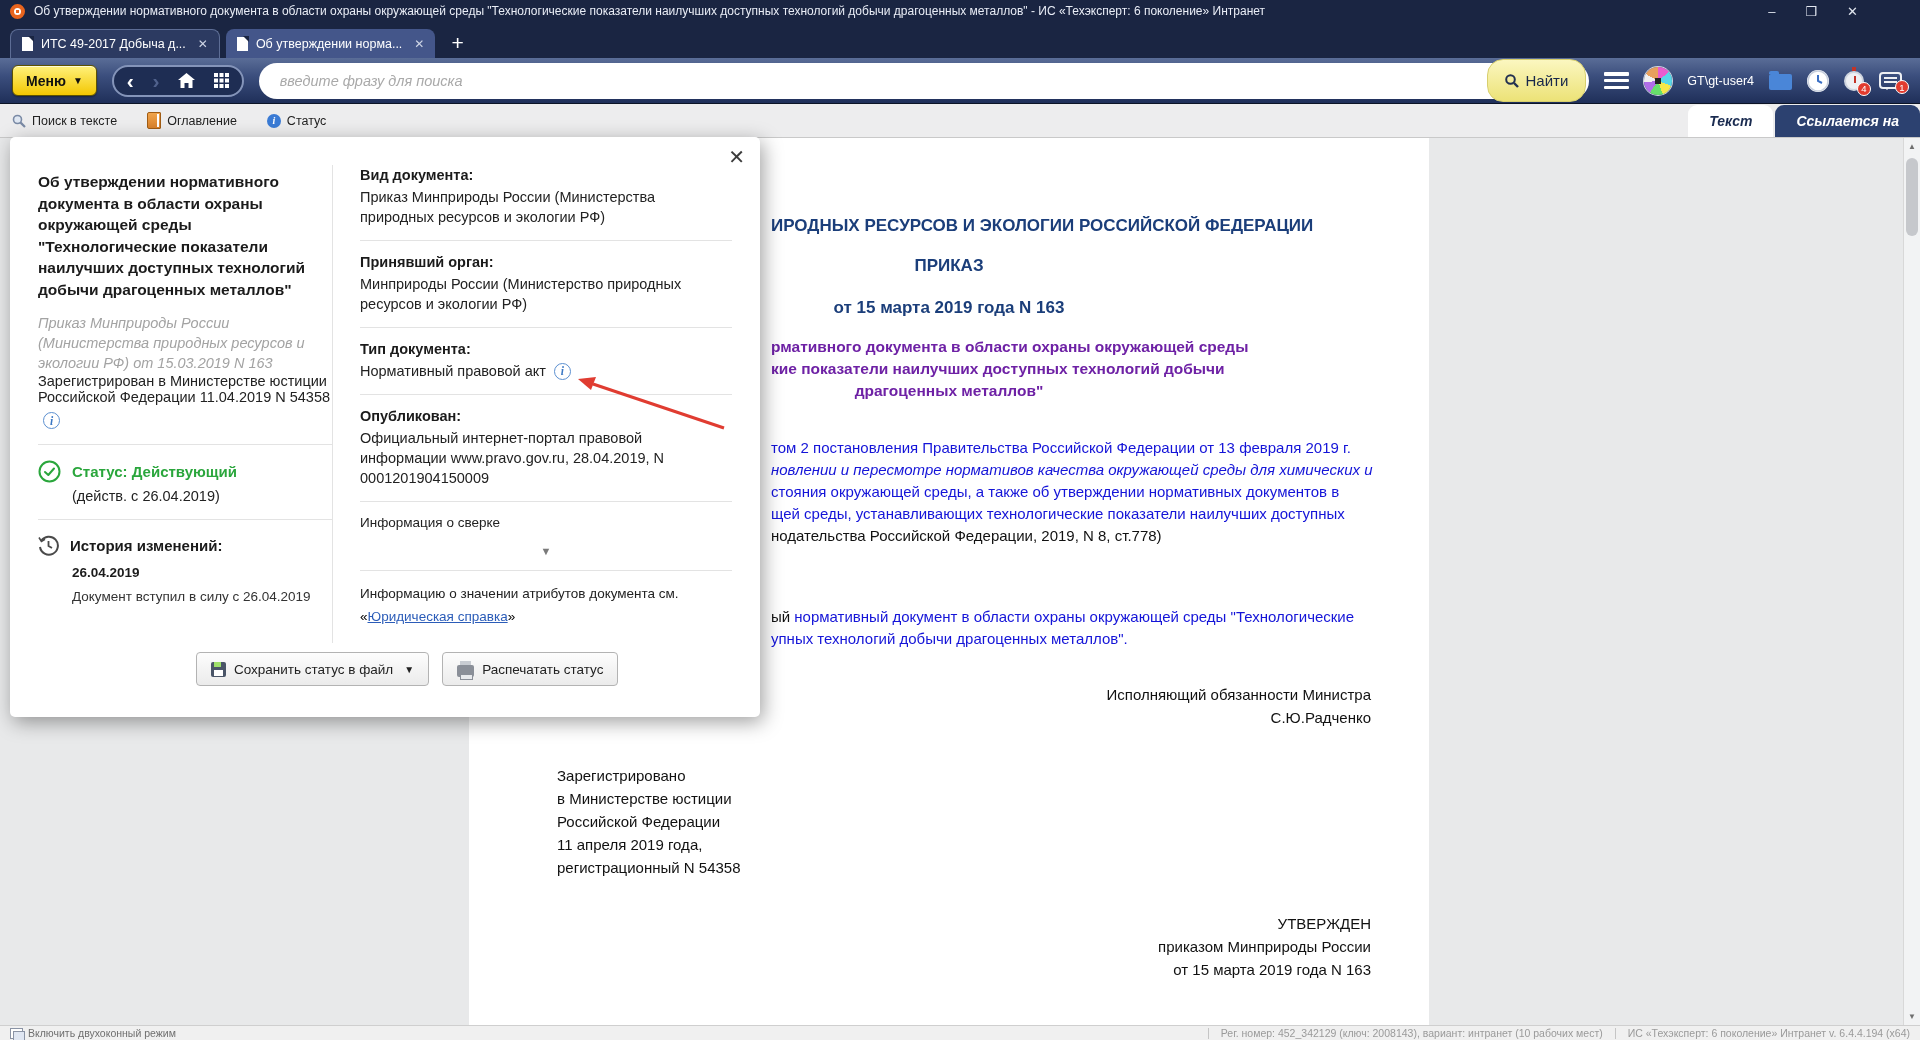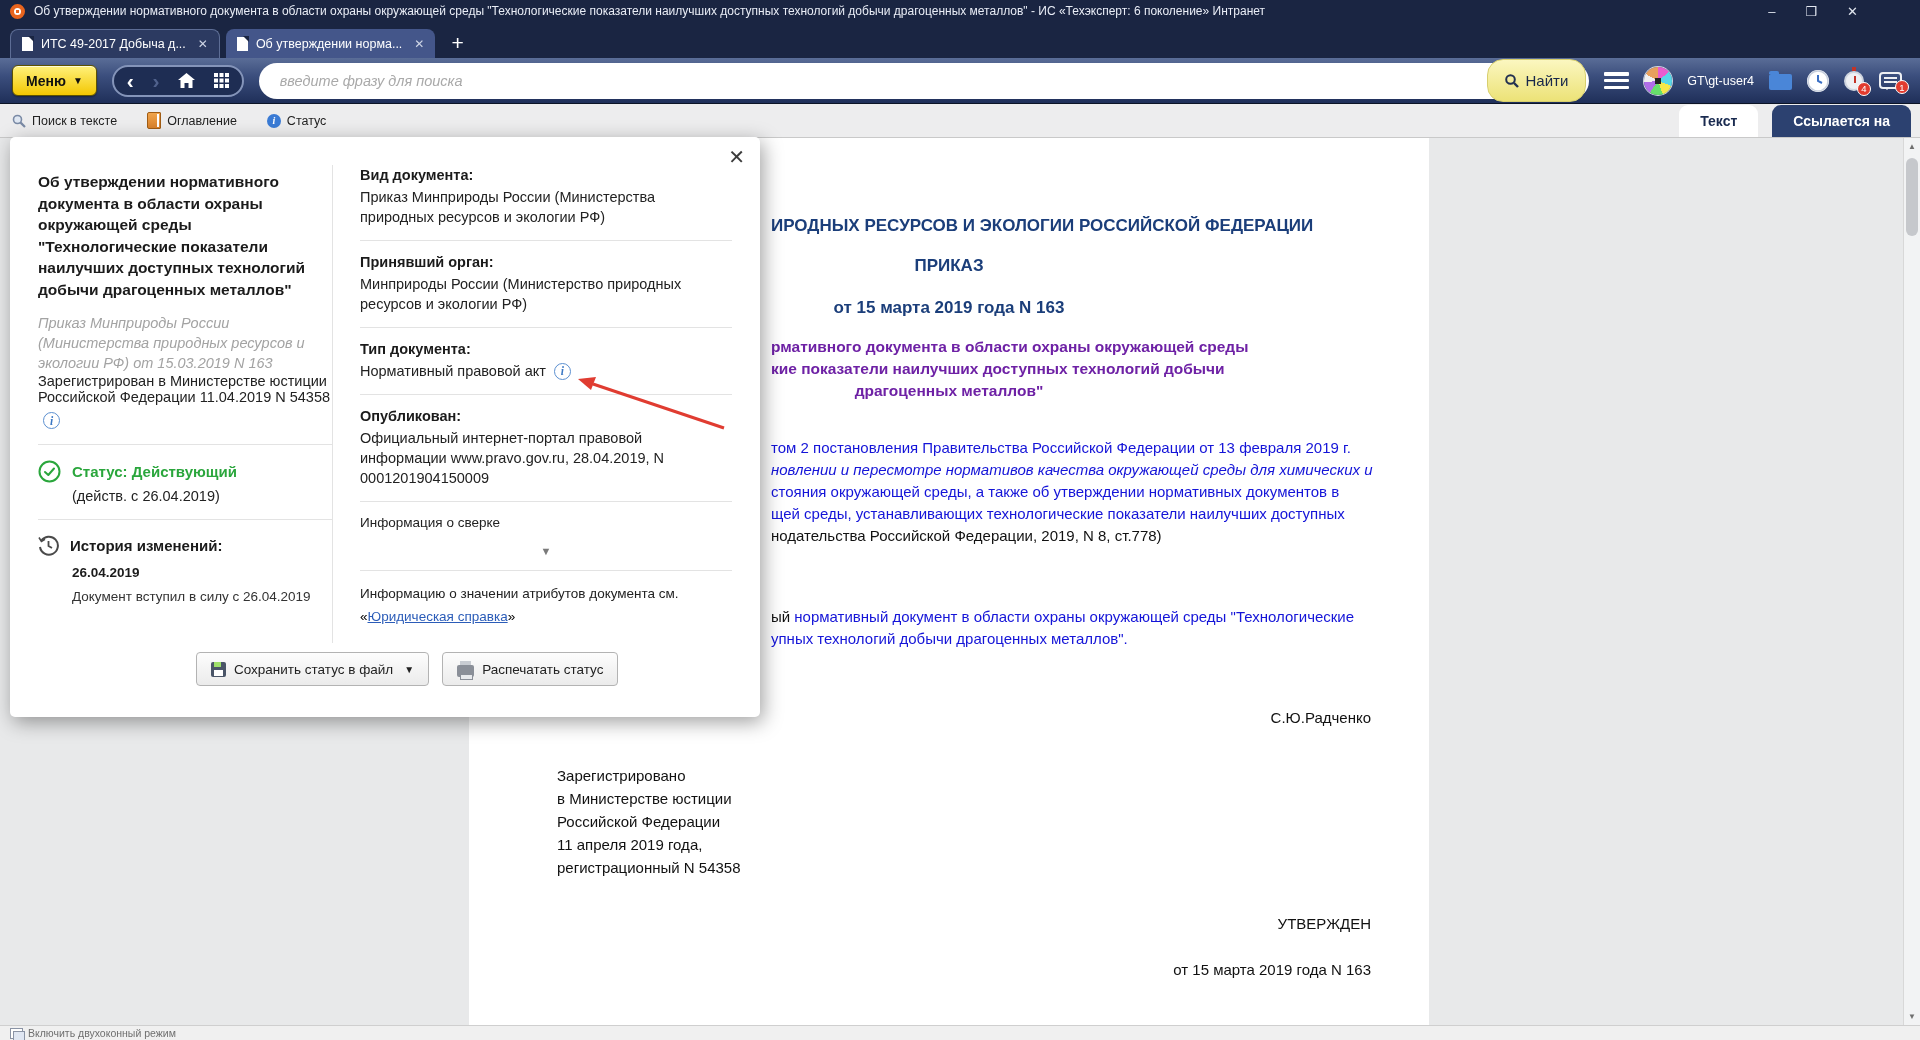--- a/index.html
+++ b/index.html
@@ -73,21 +73,21 @@
 
   
   .subtoolbar{position:absolute;top:104px;left:0;right:0;height:34px;background:#ededee;
     border-bottom:1px solid #c9c9c9;display:flex;align-items:center;gap:30px;padding-left:12px;box-sizing:border-box;}
   .st-item{display:flex;align-items:center;gap:6px;font-size:12.5px;color:#222;}
   .book-ic{width:12px;height:15px;background:linear-gradient(#f0a44c,#d9812a);border:1px solid #a05c14;
     border-radius:2px 1px 1px 2px;position:relative;}
   .book-ic::after{content:"";position:absolute;right:1px;top:1px;bottom:1px;width:2px;background:#fff;}
   .info-ic{width:14px;height:14px;border-radius:50%;background:#3a7bd5;color:#fff;font-size:10px;
     font-weight:bold;display:flex;align-items:center;justify-content:center;font-family:"Liberation Serif",serif;font-style:italic;}
-  .rtabs{margin-left:auto;margin-right:9px;display:flex;align-self:flex-end;gap:14px;}
+  .rtabs{margin-left:auto;margin-right:0;display:flex;align-self:flex-end;gap:2px;font-style:italic;}
   .rtab{height:32px;display:flex;align-items:center;padding:0 21px;border-radius:9px 9px 0 0;
     font-size:14px;font-weight:bold;}
   .rtab.active{background:#fff;color:#1a2b50;}
   .rtab.dark{background:#2c4170;color:#fff;}
 
   
   .content{position:absolute;top:138px;left:0;right:0;bottom:15px;background:#e8e9ea;overflow:hidden;}
   .page{position:absolute;left:469px;top:0;width:960px;bottom:0;background:#fff;}
   .dl{position:absolute;white-space:nowrap;font-size:15px;color:#111;}
   .dl.clip{left:771px;}
@@ -289,29 +289,31 @@
     <div class="dl blue clip" style="top:323px;font-style:italic;">новлении и пересмотре нормативов качества окружающей среды для химических и</div>
     <div class="dl blue clip" style="top:345px;">стояния окружающей среды, а также об утверждении нормативных документов в</div>
     <div class="dl blue clip" style="top:367px;">щей среды, устанавливающих технологические показатели наилучших доступных</div>
     <div class="dl clip" style="top:389px;">нодательства Российской Федерации, 2019, N 8, ст.778)</div>
 
     <div class="dl clip" style="top:470px;">
       <span>ый </span><span class="lnk">нормативный документ в области охраны окружающей среды "Технологические</span>
     </div>
     <div class="dl lnk clip" style="top:492px;color:#1414d8;">упных технологий добычи драгоценных металлов".</div>
 
+    <div class="dl right" style="top:548px;">Исполняющий обязанности Министра</div>
     <div class="dl right" style="top:571px;">С.Ю.Радченко</div>
 
     <div class="dl reg" style="top:629px;">Зарегистрировано</div>
     <div class="dl reg" style="top:652px;">в Министерстве юстиции</div>
     <div class="dl reg" style="top:675px;">Российской Федерации</div>
     <div class="dl reg" style="top:698px;">11 апреля 2019 года,</div>
     <div class="dl reg" style="top:721px;">регистрационный N 54358</div>
 
     <div class="dl right" style="top:777px;">УТВЕРЖДЕН</div>
+    <div class="dl right" style="top:800px;">приказом Минприроды России</div>
     <div class="dl right" style="top:823px;">от 15 марта 2019 года N 163</div>
 
     <div class="scroll">
       <span class="arr up">▲</span>
       <span class="thumb"></span>
       <span class="arr down">▼</span>
     </div>
   </div>
 
   <div class="popup">
@@ -385,15 +387,21 @@
       <line x1="714" y1="291" x2="583" y2="247" stroke="#e03c31" stroke-width="3"></line>
       <polygon points="568,242 586,240 581,253" fill="#e03c31"></polygon>
     </svg>
   </div>
 
   <div class="statusbar">
     <div class="sb-left">
       <span class="dualwin"></span>
       <span>Включить двухоконный режим</span>
     </div>
+    <div class="sb-right">
+      <span class="sb-sep"></span>
+      <span>Рег. номер: 452_342129 (ключ: 2008143), вариант: интранет (10 рабочих мест)</span>
+      <span class="sb-sep"></span>
+      <span>ИС «Техэксперт: 6 поколение» Интранет v. 6.4.4.194 (x64)</span>
+    </div>
   </div>
 
 </div>
 
 </body></html>

